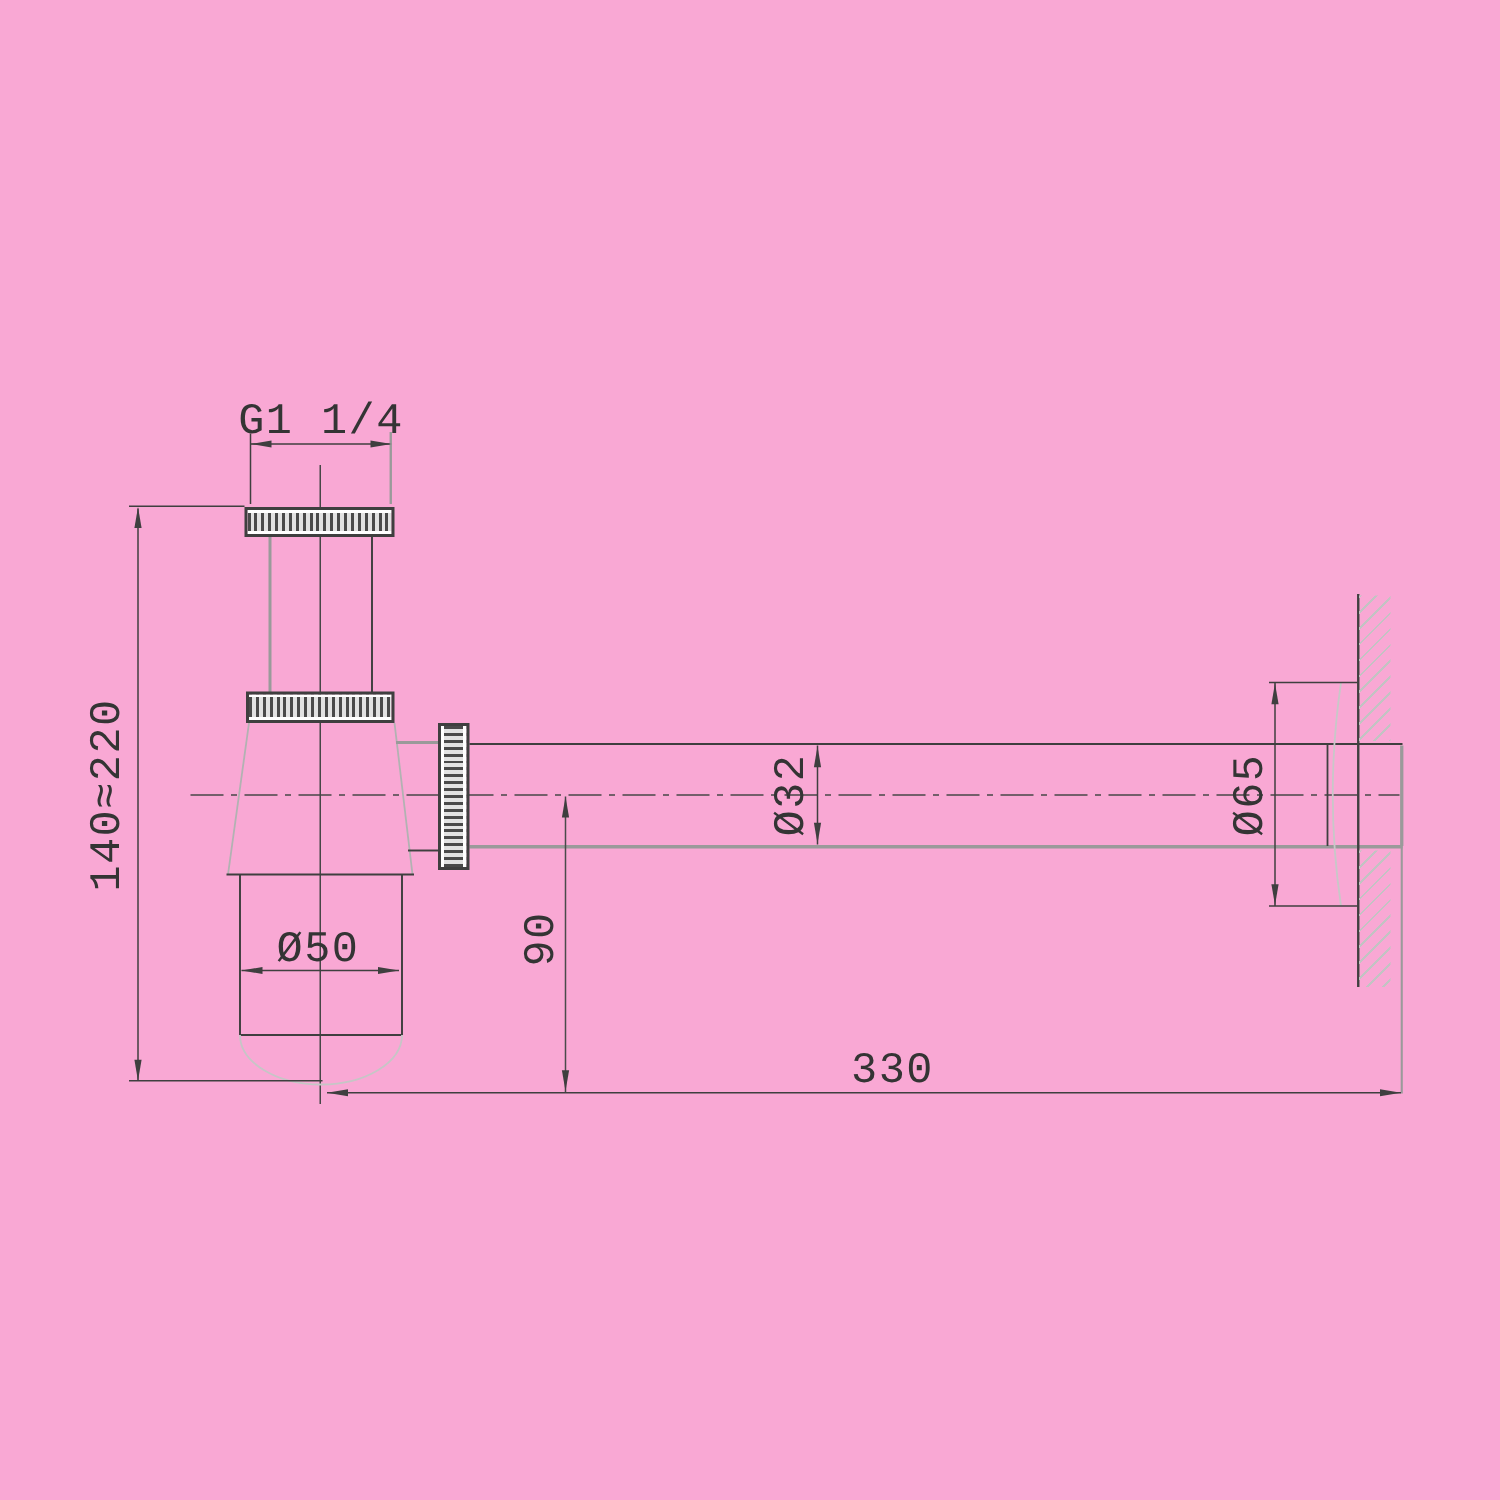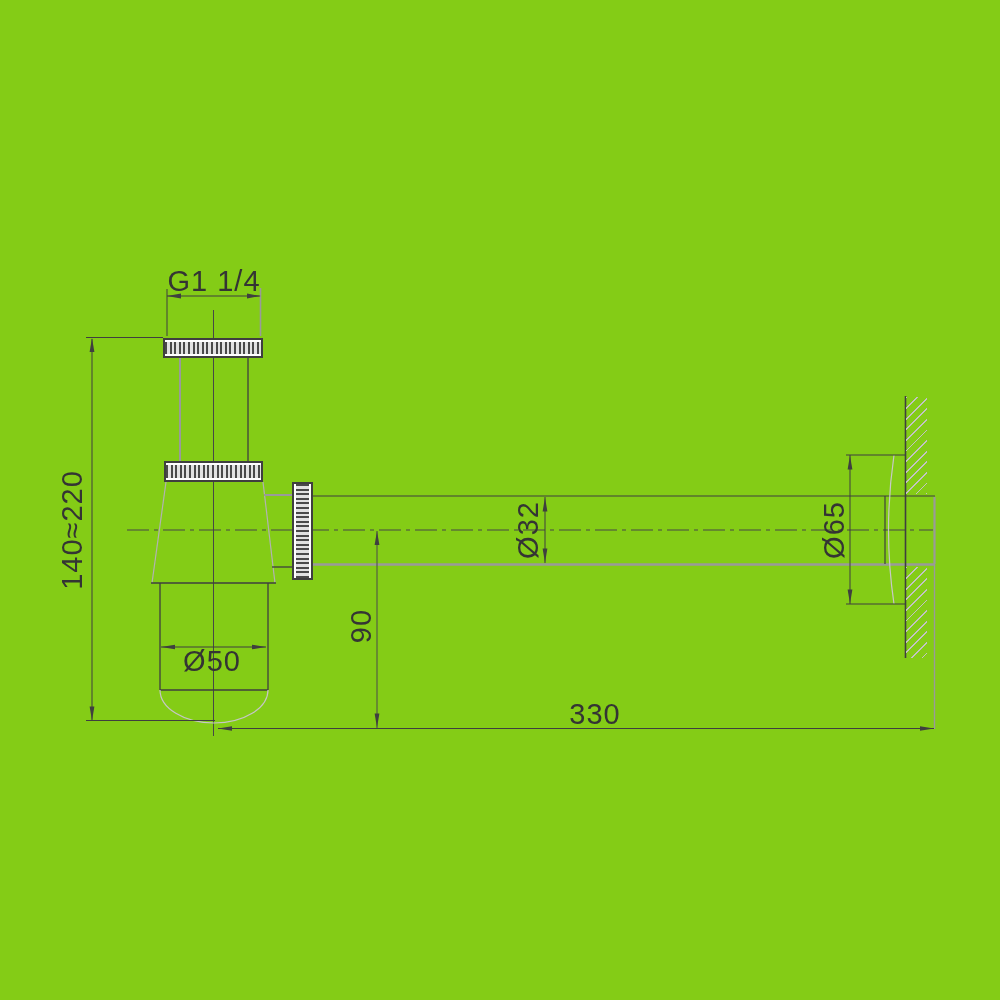--- a/index.html
+++ b/index.html
@@ -1,18 +1,18 @@
 <!DOCTYPE html>
 <html><head>
 <meta charset="utf-8">
 <style>
   html,body{margin:0;padding:0;background:#ffffff;}
   #canvas{
-    position:relative;width:1000px;height:1000px;background:#84cc16;
-    font-family:Liberation Sans, sans-serif;overflow:hidden;
+    position:relative;width:1000px;height:1000px;background:#f9a8d4;
+    font-family:Liberation Mono, monospace;overflow:hidden;
   }
   #linework{position:absolute;left:0;top:0;width:1000px;height:1000px;}
   .dim-label{
     position:absolute;color:#343434;font-size:29px;line-height:1;
     white-space:nowrap;letter-spacing:1px;transform:translate(-50%,-50%);
   }
   .dim-label.vert{transform:translate(-50%,-50%) rotate(-90deg);}
   
   .nut{position:absolute;border:2px solid #3f3f3f;box-sizing:border-box;}
   .nut.horiz{
@@ -133,21 +133,21 @@
   <div class="nut horiz" style="left:164px;top:461px;width:99px;height:21px;"></div>
   <div class="nut vert" style="left:292px;top:482px;width:21px;height:98px;"></div>
 
   <div class="hatch" style="left:906px;top:397px;width:21px;height:97px;"></div>
   <div class="hatch" style="left:906px;top:567px;width:21px;height:91px;"></div>
 
   <div class="dim-label" style="left:214px;top:281px;">G1 1/4</div>
 
   <div class="dim-label vert" style="left:72px;top:530px;">140≈220</div>
 
-  <div class="dim-label" style="left:212px;top:661px;">Ø50</div>
+  <div class="dim-label" style="left:212px;top:633px;">Ø50</div>
 
   <div class="dim-label vert" style="left:528px;top:530px;">Ø32</div>
 
   <div class="dim-label vert" style="left:361px;top:626px;">90</div>
 
   <div class="dim-label vert" style="left:834px;top:530px;">Ø65</div>
 
   <div class="dim-label" style="left:595px;top:714px;">330</div>
 </div>
 

